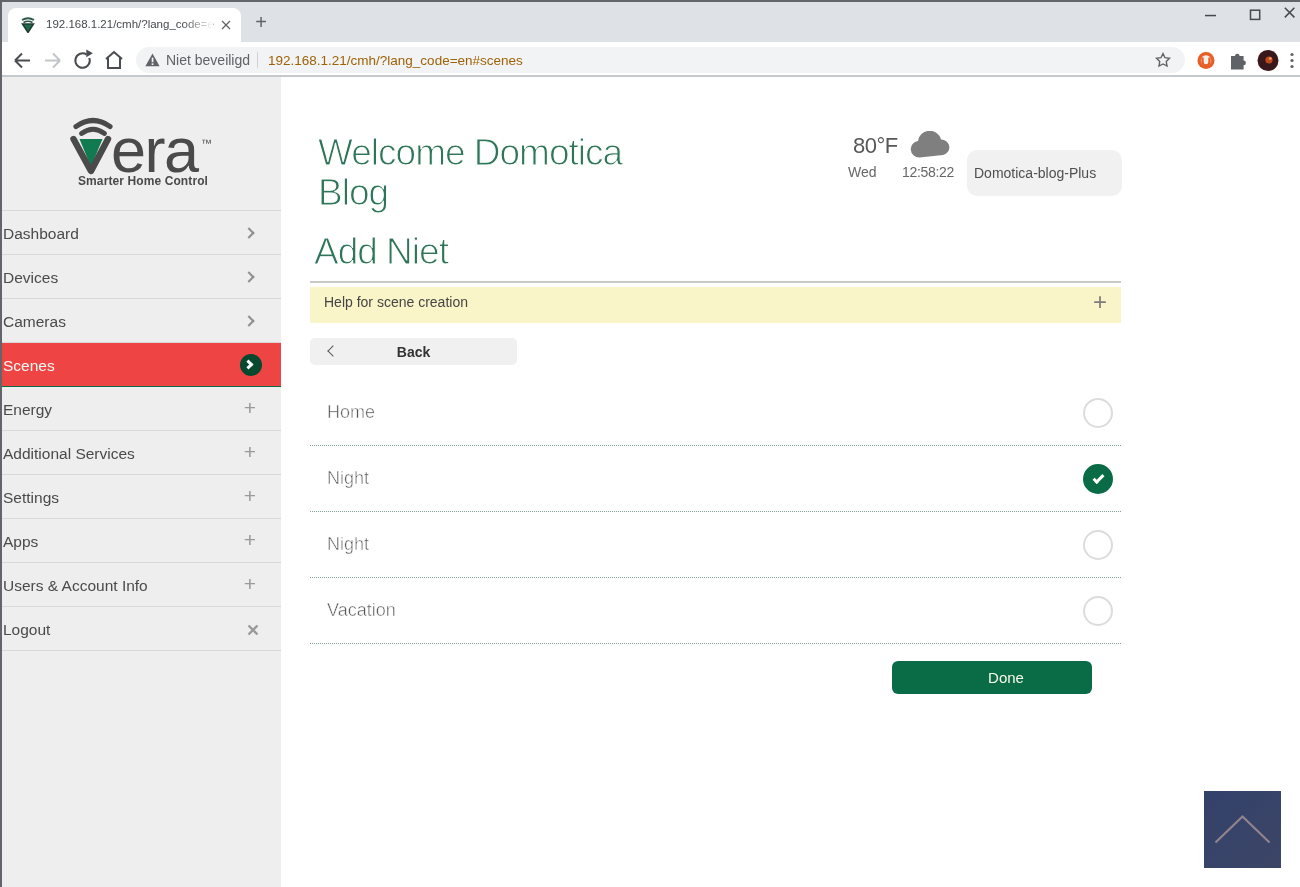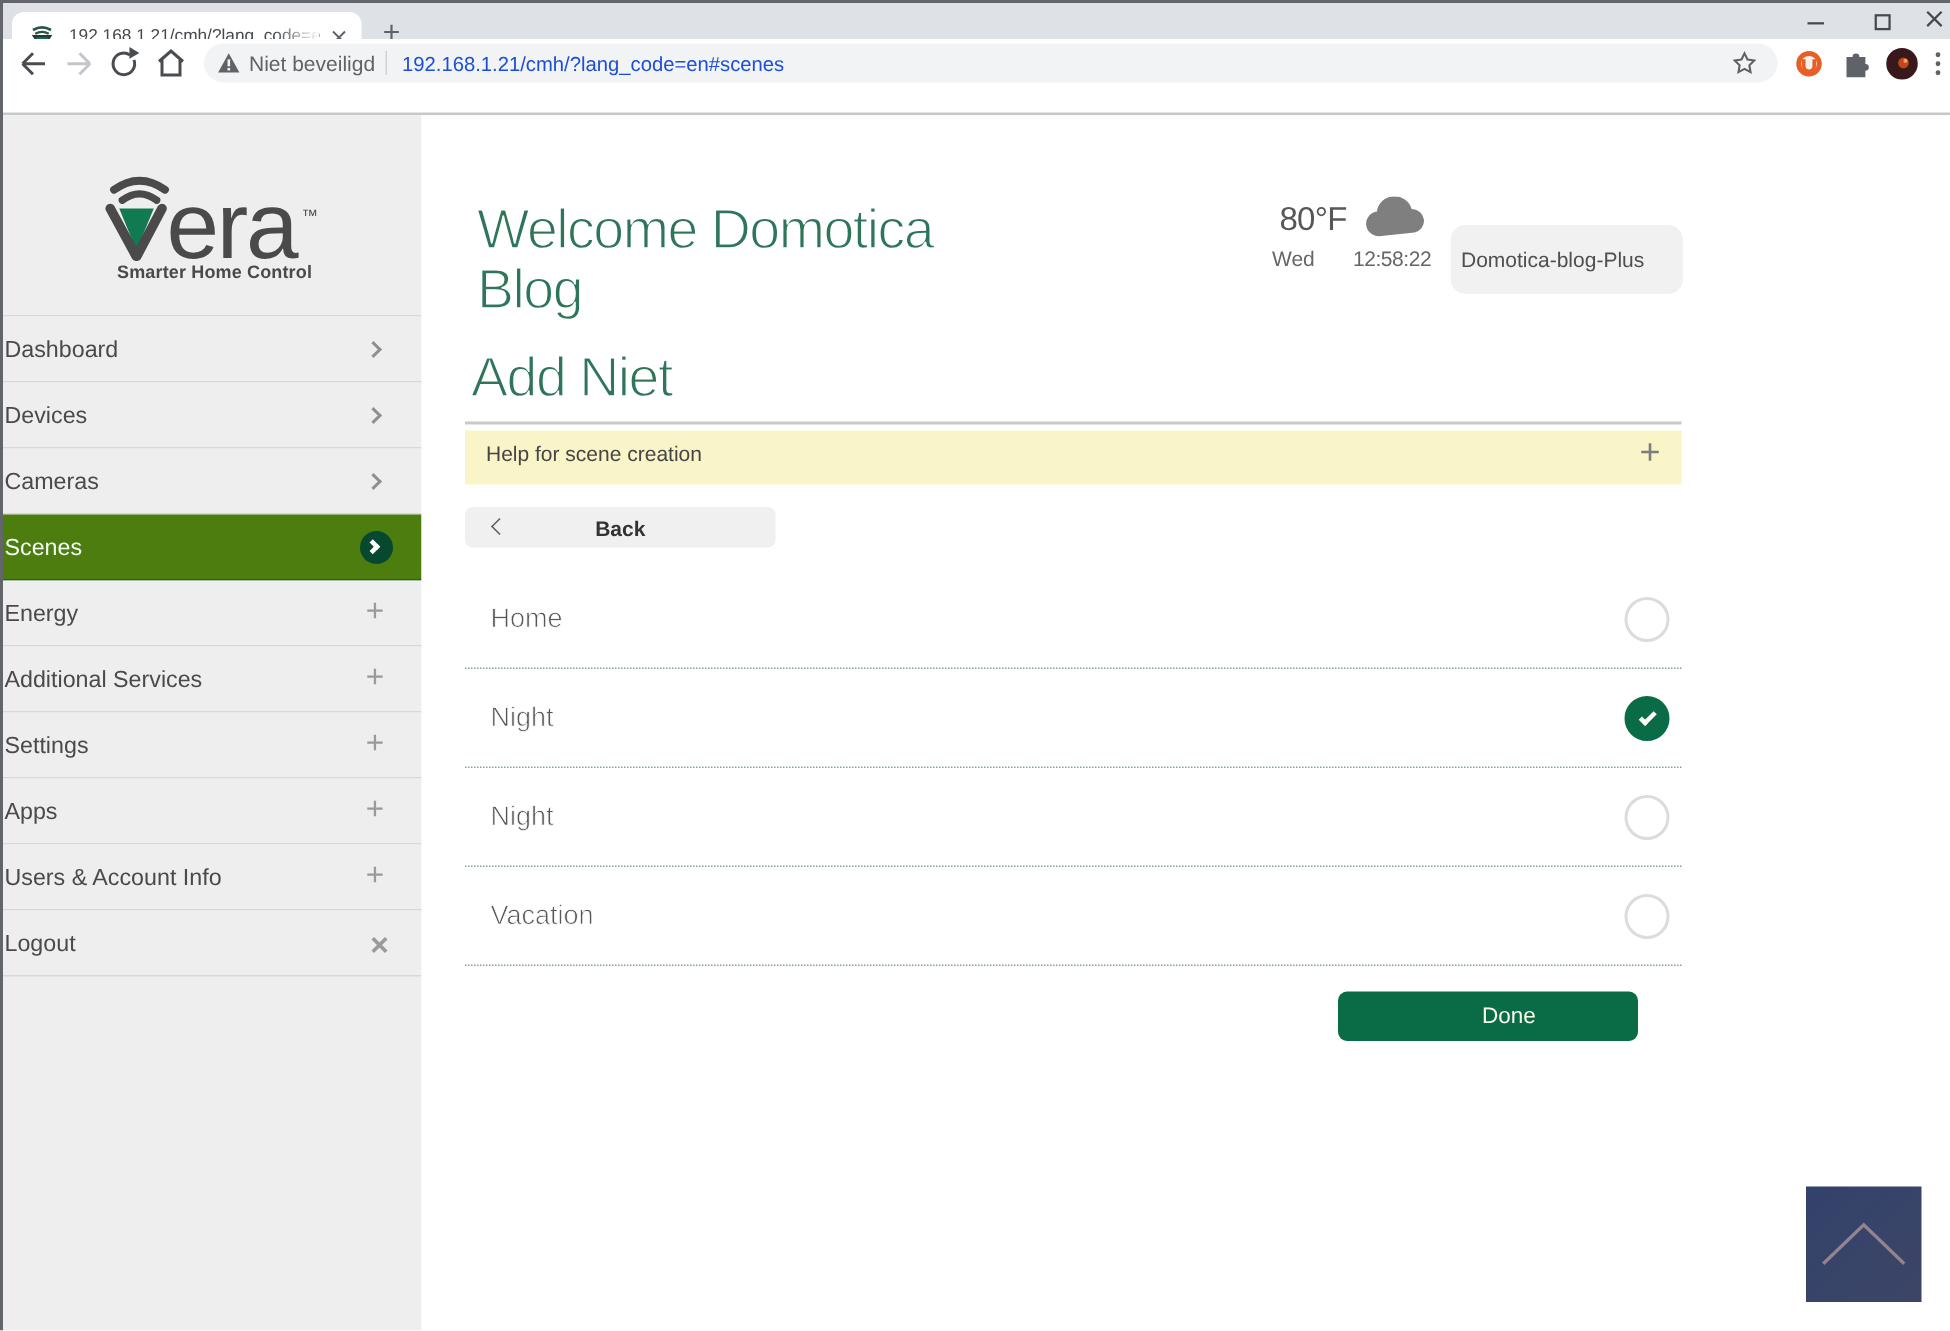--- a/index.html
+++ b/index.html
@@ -8,35 +8,35 @@
 #frame-left { position:absolute; left:0; top:0; width:2px; height:887px; background:#62666b; z-index:50; }
 #frame-top { position:absolute; left:0; top:0; width:1300px; height:2px; background:#62666b; z-index:50; }
 
 
 #tabstrip { position:absolute; left:0; top:1px; width:1300px; height:41px; background:#dee1e6; }
 #tab { position:absolute; left:8px; top:7px; width:233px; height:34px; background:#fff; border-radius:8px 8px 0 0; }
 #tabtitle { position:absolute; left:38px; top:10px; width:172px; height:16px; font-size:11.5px; color:#45494d; white-space:nowrap; overflow:hidden; }
 #tabfade { position:absolute; right:28px; top:8px; width:30px; height:20px; background:linear-gradient(to right, rgba(255,255,255,0), #fff); }
 #newtab { position:absolute; left:250px; top:11px; width:22px; height:22px; color:#5f6368; font-size:20px; line-height:21px; text-align:center; font-weight:400; }
 
-#navbar { position:absolute; left:0; top:26px; width:1300px; height:33px; background:#fff; }
+#navbar { position:absolute; left:0; top:44px; width:1300px; height:33px; background:#fff; }
 #chromesep { position:absolute; left:0; top:75px; width:1300px; height:2px; background:#c6c9cc; }
 #omnibox { position:absolute; left:136px; top:3px; width:1049px; height:26px; background:#f1f3f4; border-radius:13px; }
 #niet { position:absolute; left:30px; top:5px; font-size:14px; color:#5f6368; }
-#urltxt { position:absolute; left:132px; top:6px; font-size:13.5px; color:#1d4ed8; letter-spacing:0; }
+#urltxt { position:absolute; left:132px; top:6px; font-size:13.5px; color:#a16207; letter-spacing:0; }
 #obsep { position:absolute; left:121px; top:5px; width:1px; height:16px; background:#d0d3d6; }
 
 
 #page { position:absolute; left:0; top:77px; width:1300px; height:810px; background:#fff; }
 #sidebar { position:absolute; left:0; top:0; width:281px; height:810px; background:#efeeee; }
 #menu { position:absolute; left:0; top:133px; width:281px; border-top:1px solid #d9d7d7; }
 .mi { position:relative; height:44px; line-height:45px; padding-left:3px; font-size:15.5px; color:#4a4a4a; border-bottom:1px solid #d9d7d7; background:#efeeee; }
 .mi .chev { position:absolute; right:28px; top:18px; width:8px; height:8px; border-top:2px solid #8f8f8f; border-right:2px solid #8f8f8f; transform:rotate(45deg); }
 .mi .plus { position:absolute; right:22px; top:0px; width:18px; height:44px; font-size:21px; font-weight:400; color:#9a9a9a; line-height:42px; text-align:center; }
-.mi.active { background:#4d7c0f; color:#f2fbf6; border-bottom:1px solid #0a6c47; }
+.mi.active { background:#ef4444; color:#f2fbf6; border-bottom:1px solid #0a6c47; }
 .mi.active .circ { position:absolute; right:19px; top:11px; width:22px; height:22px; border-radius:50%; background:#06492f; }
 .mi.active .circ i { position:absolute; left:5px; top:6.5px; width:7px; height:7px; border-top:3px solid #fff; border-right:3px solid #fff; transform:rotate(45deg); display:block; }
 
 #main { position:absolute; left:281px; top:0; width:1019px; height:810px; background:#fff; }
 h1#welcome { position:absolute; left:37px; top:56px; width:345px; font-size:37px; line-height:40px; font-weight:400; color:#2f7559; letter-spacing:-1px; -webkit-text-stroke:1px #fff; }
 #weather { position:absolute; left:572px; top:56px; font-size:22px; color:#575757; letter-spacing:-0.5px; }
 #wday { position:absolute; left:567px; top:87px; font-size:14px; color:#666; }
 #wtime { position:absolute; left:621px; top:87px; font-size:14px; color:#666; letter-spacing:-0.3px; }
 #cloud { position:absolute; left:627px; top:54px; }
 #unitpill { position:absolute; left:686px; top:73px; width:155px; height:46px; background:#f1f1f1; border-radius:10px; font-size:14px; color:#4f4f4f; line-height:46px; text-align:left; padding-left:7px; }

